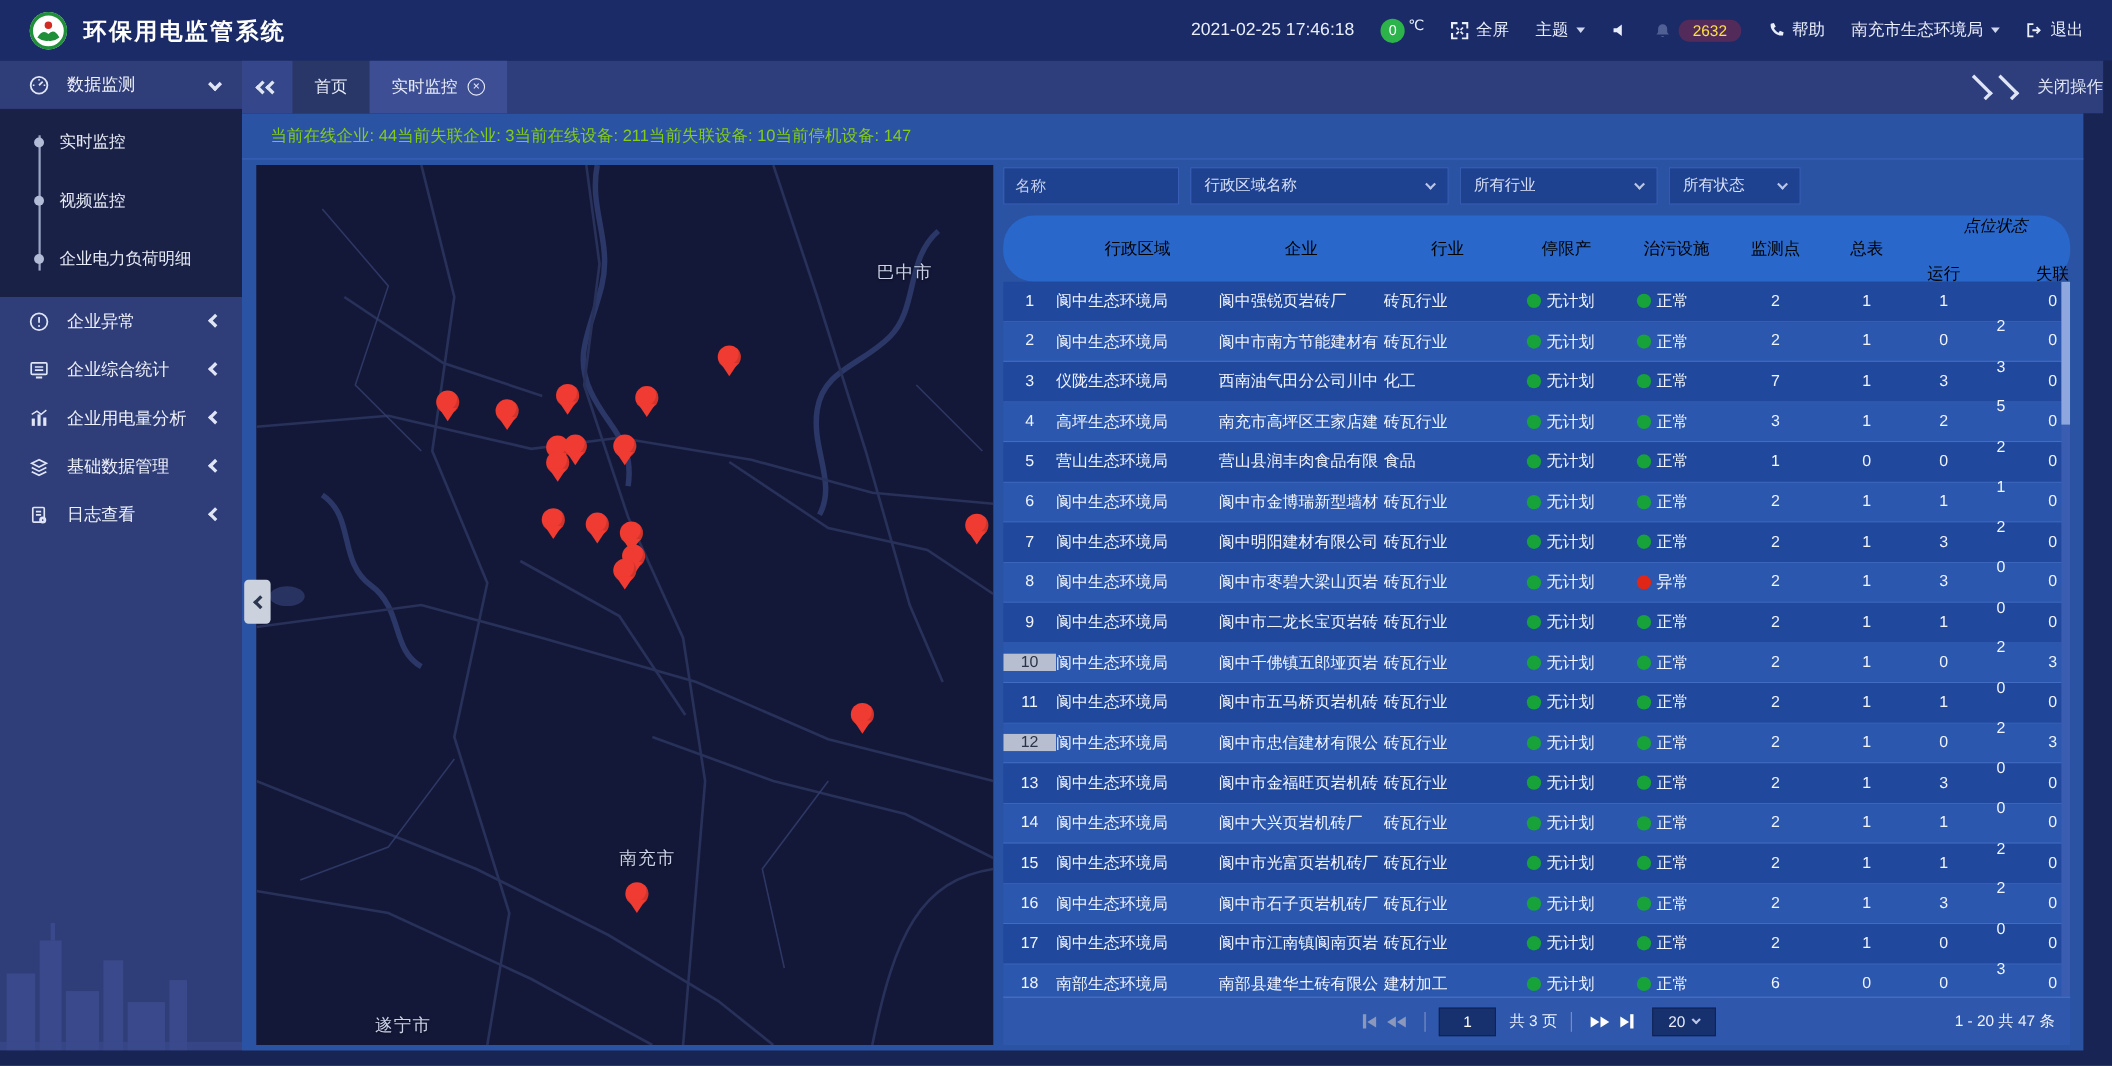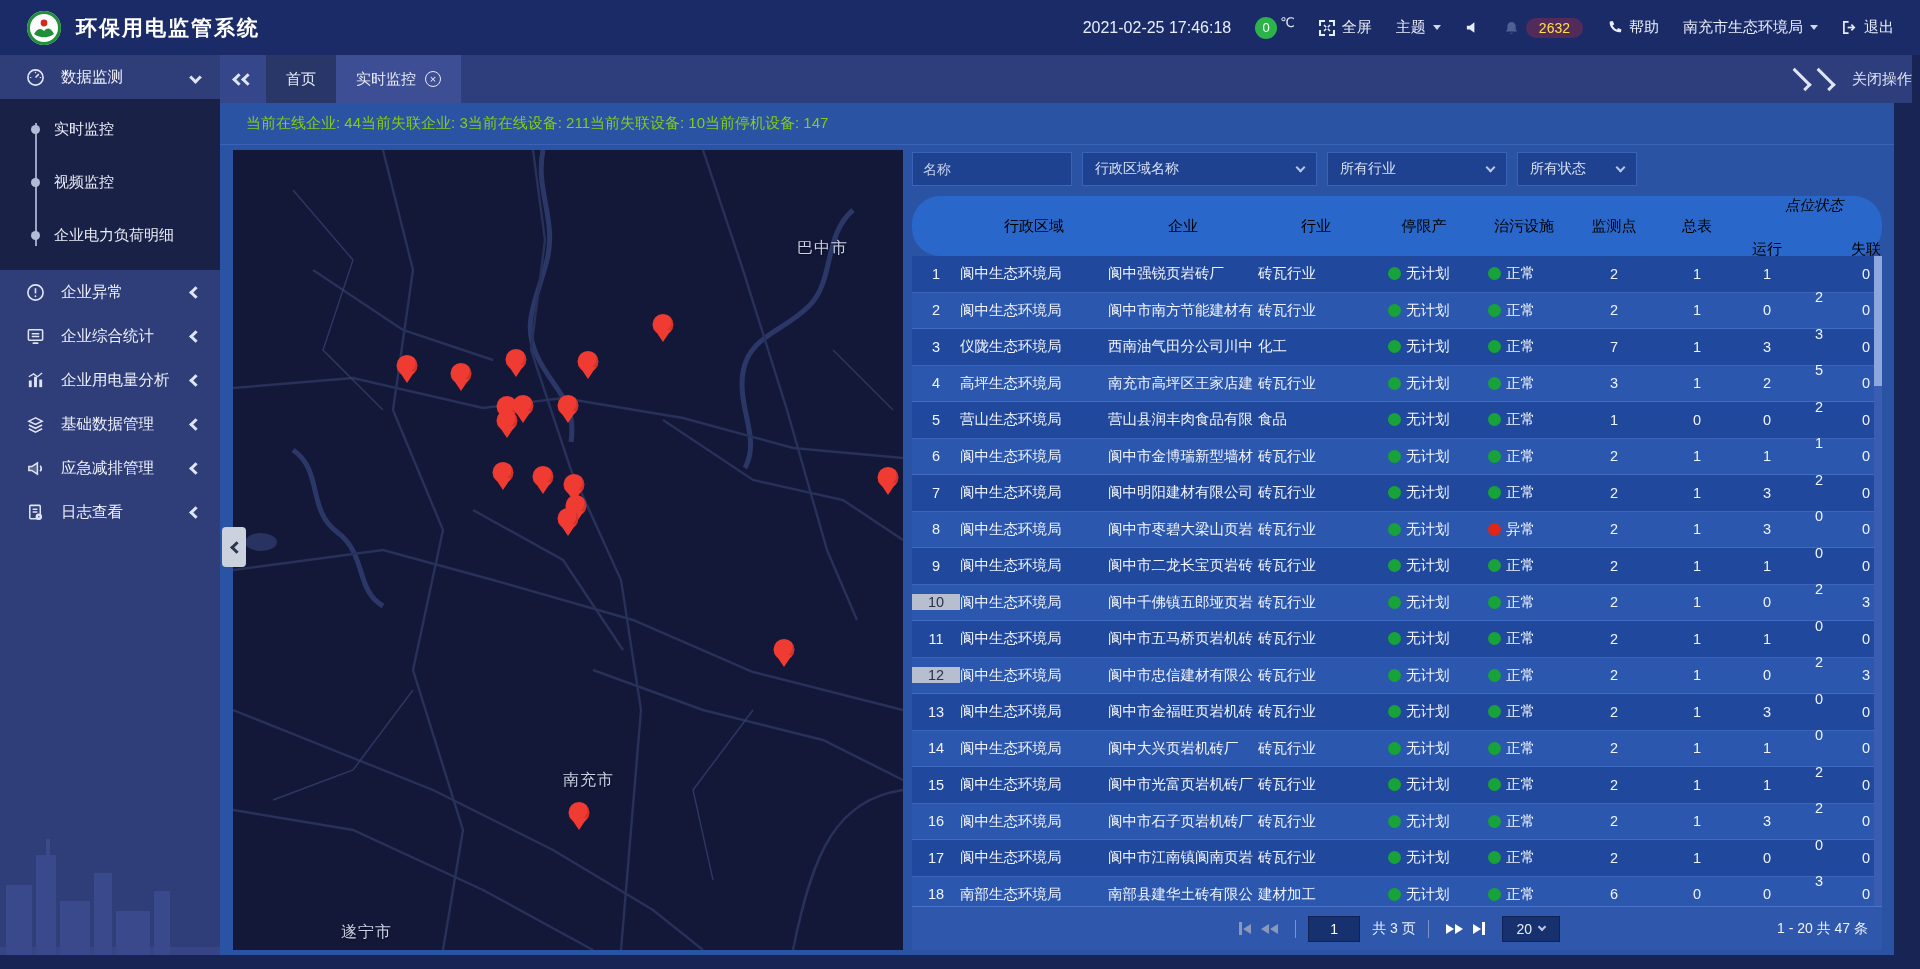--- a/index.html
+++ b/index.html
@@ -288,33 +288,20 @@
             </span>
       <span class="slabel">基础数据管理</span>
       <span class="side-chev"><span class="chev left"></span></span>
     </div>
 
   </div>
         <div class="side-group">
     <div class="side-item">
       <span class="sicon">
               <svg width="19" height="19" viewBox="0 0 20 20" fill="none" stroke="#dfe5f4" stroke-width="1.6">
-                <path d="M3 8v4h3l6 4V4L6 8z" fill="#dfe5f4" fill-opacity=".25"></path>
-                <path d="M15 7c1.2 1.6 1.2 4.4 0 6"></path>
-              </svg>
-            </span>
-      <span class="slabel">应急减排管理</span>
-      <span class="side-chev"><span class="chev left"></span></span>
-    </div>
-
-  </div>
-        <div class="side-group">
-    <div class="side-item">
-      <span class="sicon">
-              <svg width="19" height="19" viewBox="0 0 20 20" fill="none" stroke="#dfe5f4" stroke-width="1.6">
                 <rect x="4" y="2.5" width="11" height="14" rx="1"></rect>
                 <path d="M7 6.5h5M7 9.5h5"></path>
                 <circle cx="13.5" cy="14.5" r="2.6" fill="#2f3d78"></circle>
                 <circle cx="13.5" cy="14.5" r="1.6"></circle>
               </svg>
             </span>
       <span class="slabel">日志查看</span>
       <span class="side-chev"><span class="chev left"></span></span>
     </div>
 

